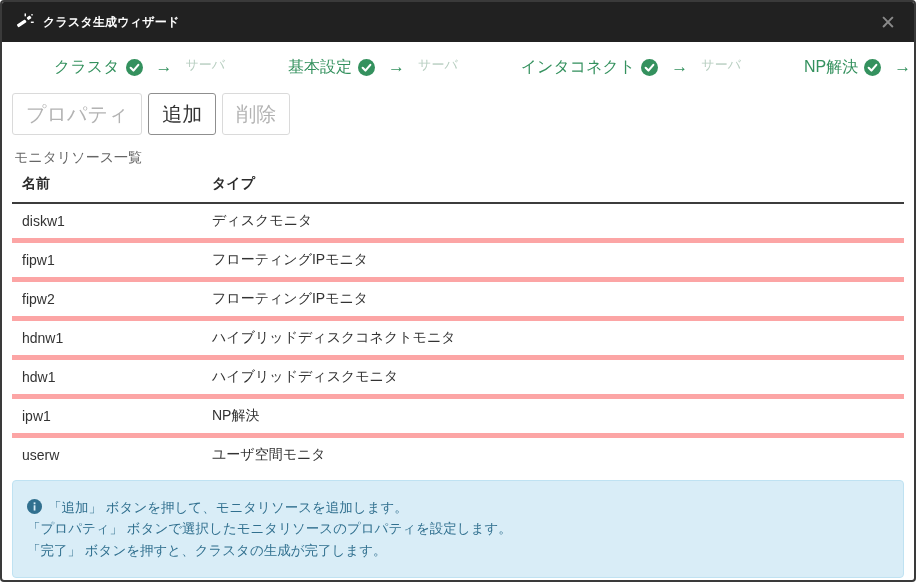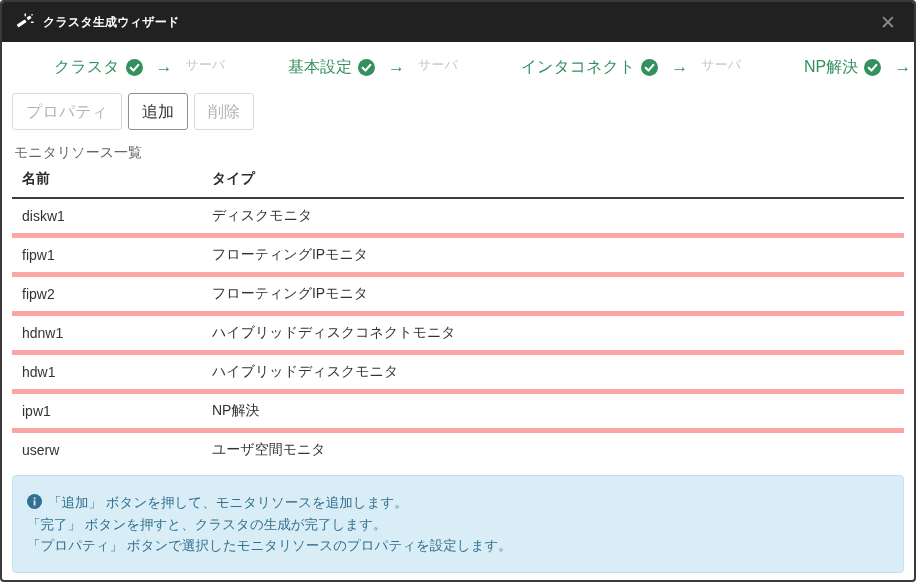--- a/index.html
+++ b/index.html
@@ -46,21 +46,21 @@
   .step-name { font-size: 16px; color: #34915e; margin-left: 40px; }
   .step.current .step-name { color: #1c1c1c; font-weight: bold; }
   .step-arrow {
     color: #34915e; font-size: 17px; font-weight: bold;
     padding-bottom: 1px;
   }
   .check-icon { display: inline-flex; vertical-align: middle; }
   
   .toolbar { padding: 7px 10px 6px 10px; display: flex; gap: 6px; }
   .btn {
-    background: #fff; font-size: 16px;
+    background: #fff; font-size: 20px;
     border: 1px solid #8f8f8f; border-radius: 3px;
     color: #333; padding: 8px 13px; min-width: 58px;
     cursor: pointer; line-height: 1.2;
   }
   .btn.disabled { color: #b3b3b3; border-color: #dadada; cursor: default; }
   
   .caption { font-size: 14px; color: #666; margin: 8px 12px 0 12px; }
   table.resources {
     width: calc(100% - 20px); margin: 0 10px;
     border-collapse: collapse; font-size: 14px; color: #333;
@@ -238,22 +238,22 @@
   <div class="infobox">
     <div class="infoline">
       <span class="info-icon">
         <svg width="15" height="15" viewBox="0 0 16 16">
           <circle cx="8" cy="8" r="8" fill="#31708f"></circle>
           <rect x="7.1" y="3.6" width="1.9" height="2" fill="#d9edf7"></rect>
           <rect x="7.1" y="6.7" width="1.9" height="5.6" fill="#d9edf7"></rect>
         </svg>
       </span><span>「追加」 ボタンを押して、モニタリソースを追加します。</span>
     </div>
+    <div class="infoline">「プロパティ」 ボタンで選択したモニタリソースのプロパティを設定します。</div>
     <div class="infoline">「完了」 ボタンを押すと、クラスタの生成が完了します。</div>
-    <div class="infoline">「プロパティ」 ボタンで選択したモニタリソースのプロパティを設定します。</div>
   </div>
 
   <div class="footer">
     <button class="btn"><span class="tri">◂</span><span>戻る</span></button>
     <button class="btn primary">完了</button>
     <button class="btn">キャンセル</button>
   </div>
 
 </div>
 

